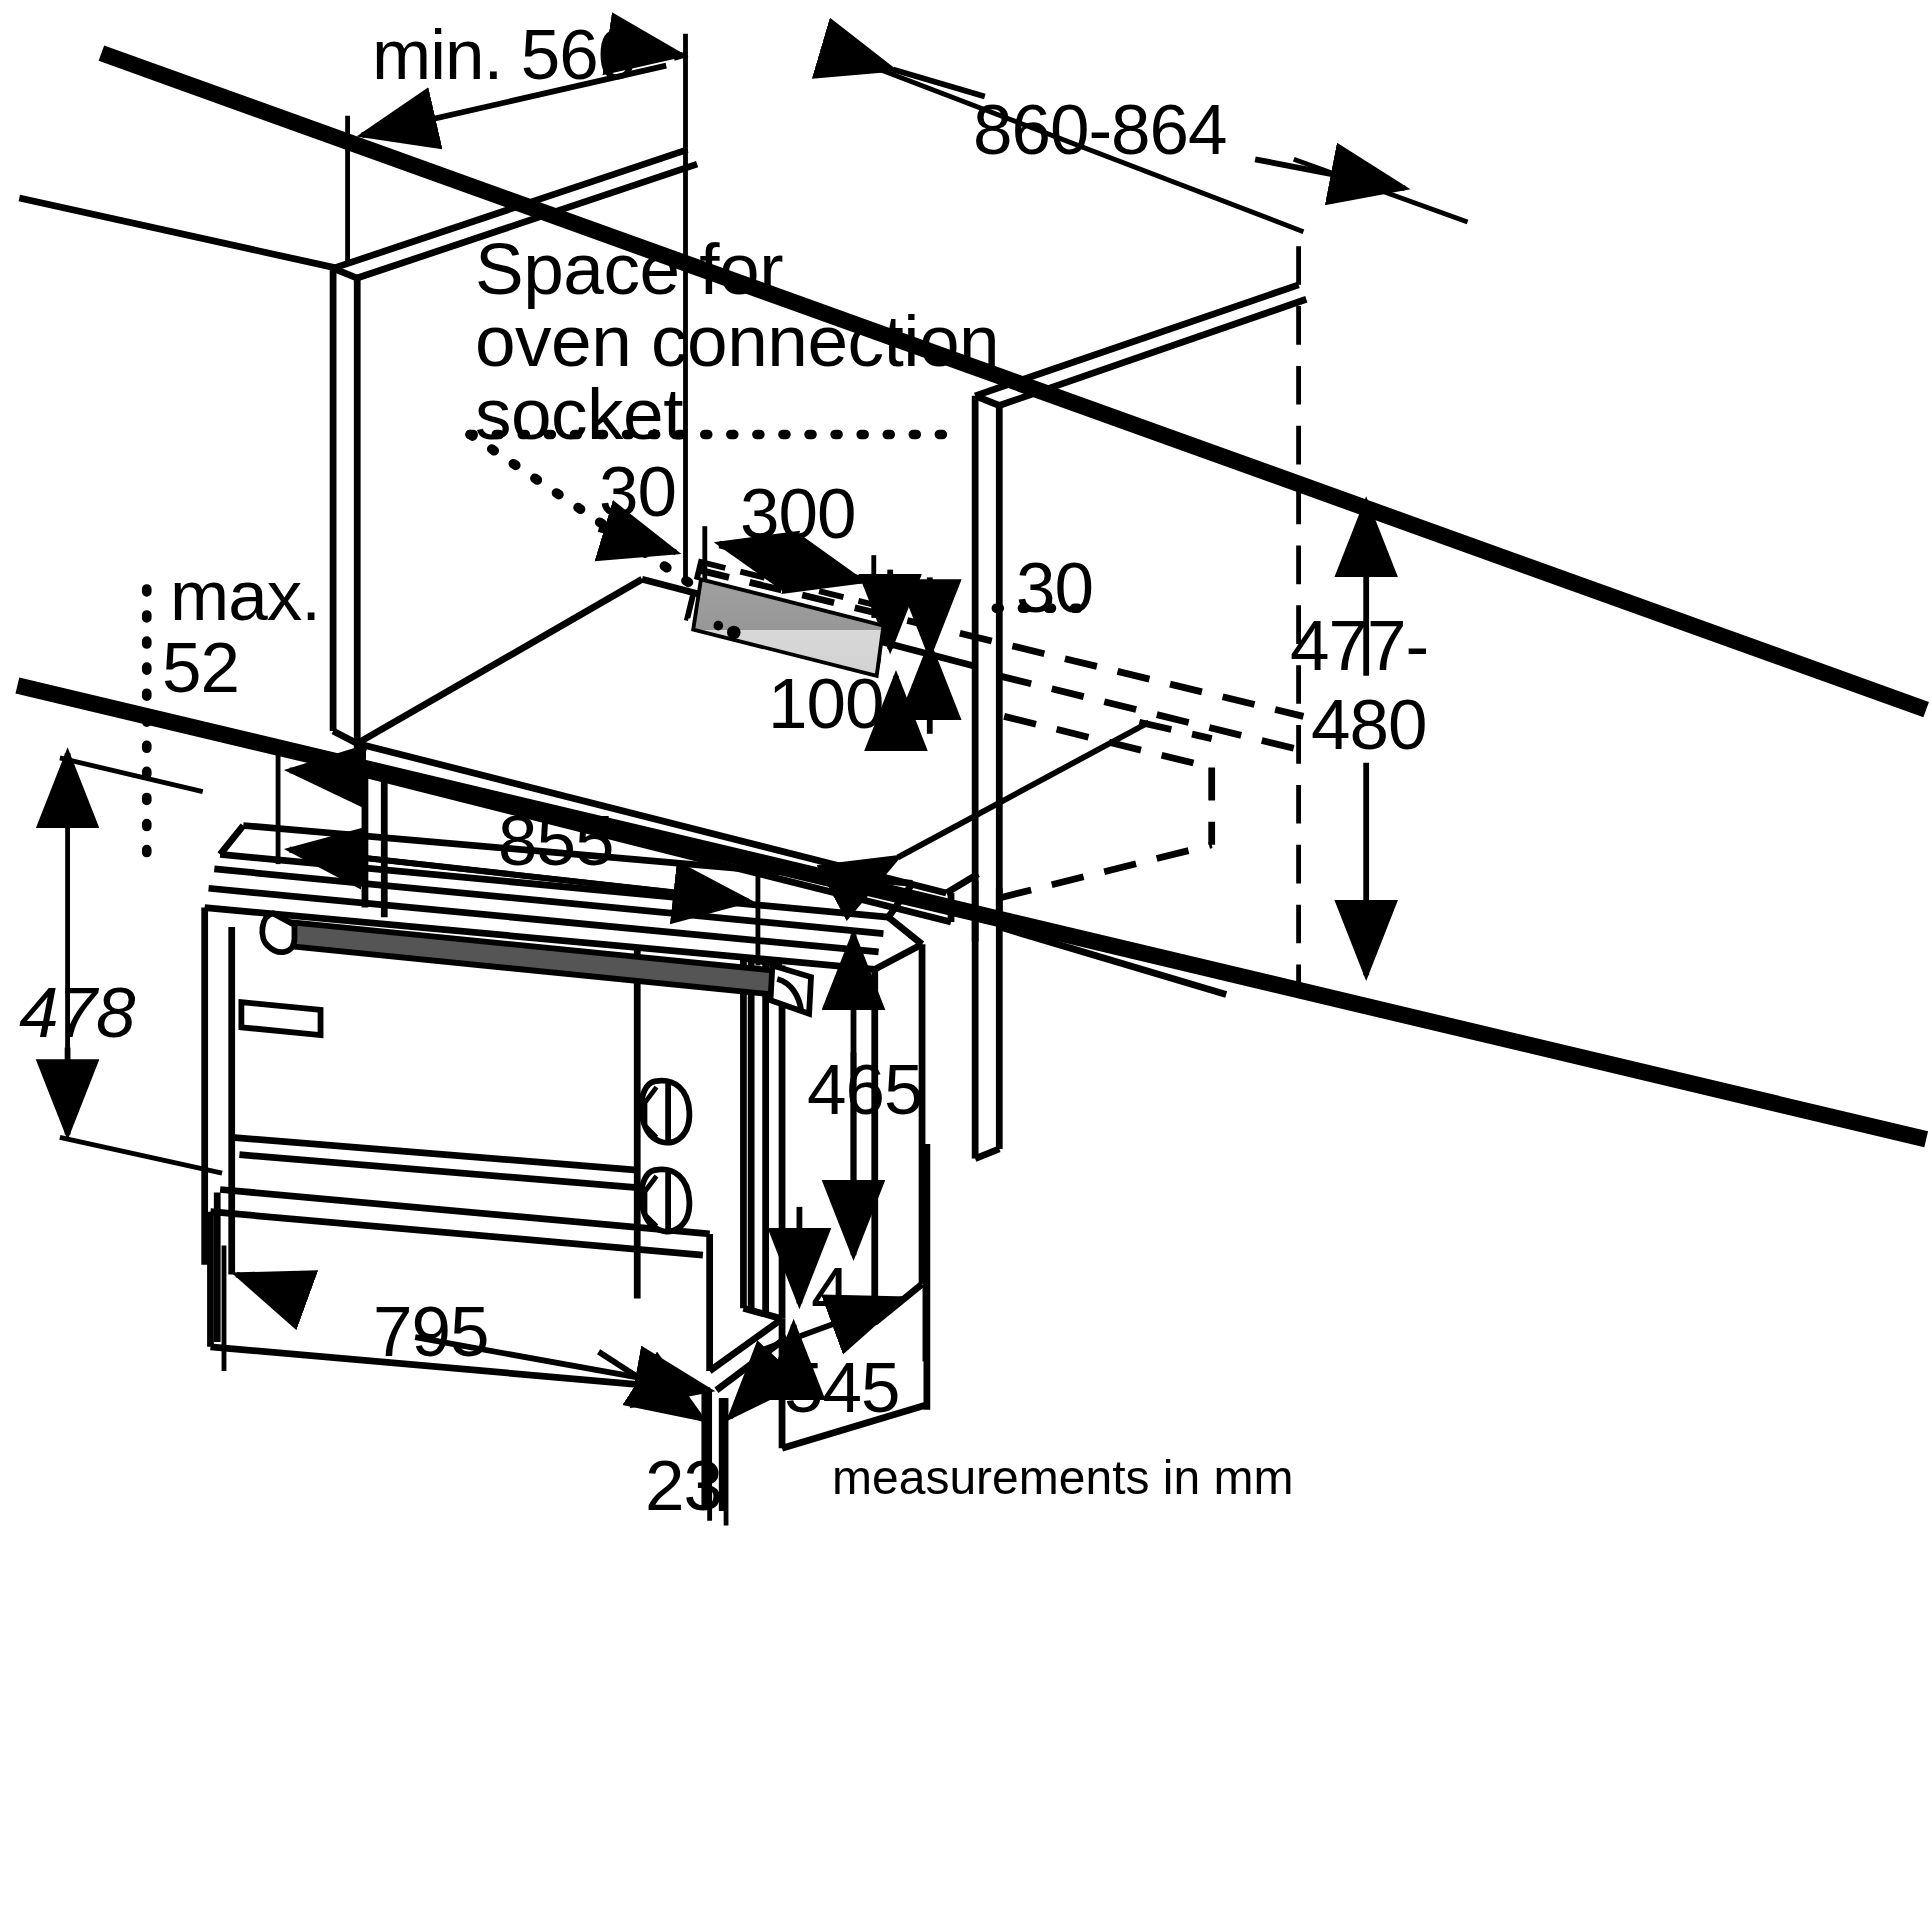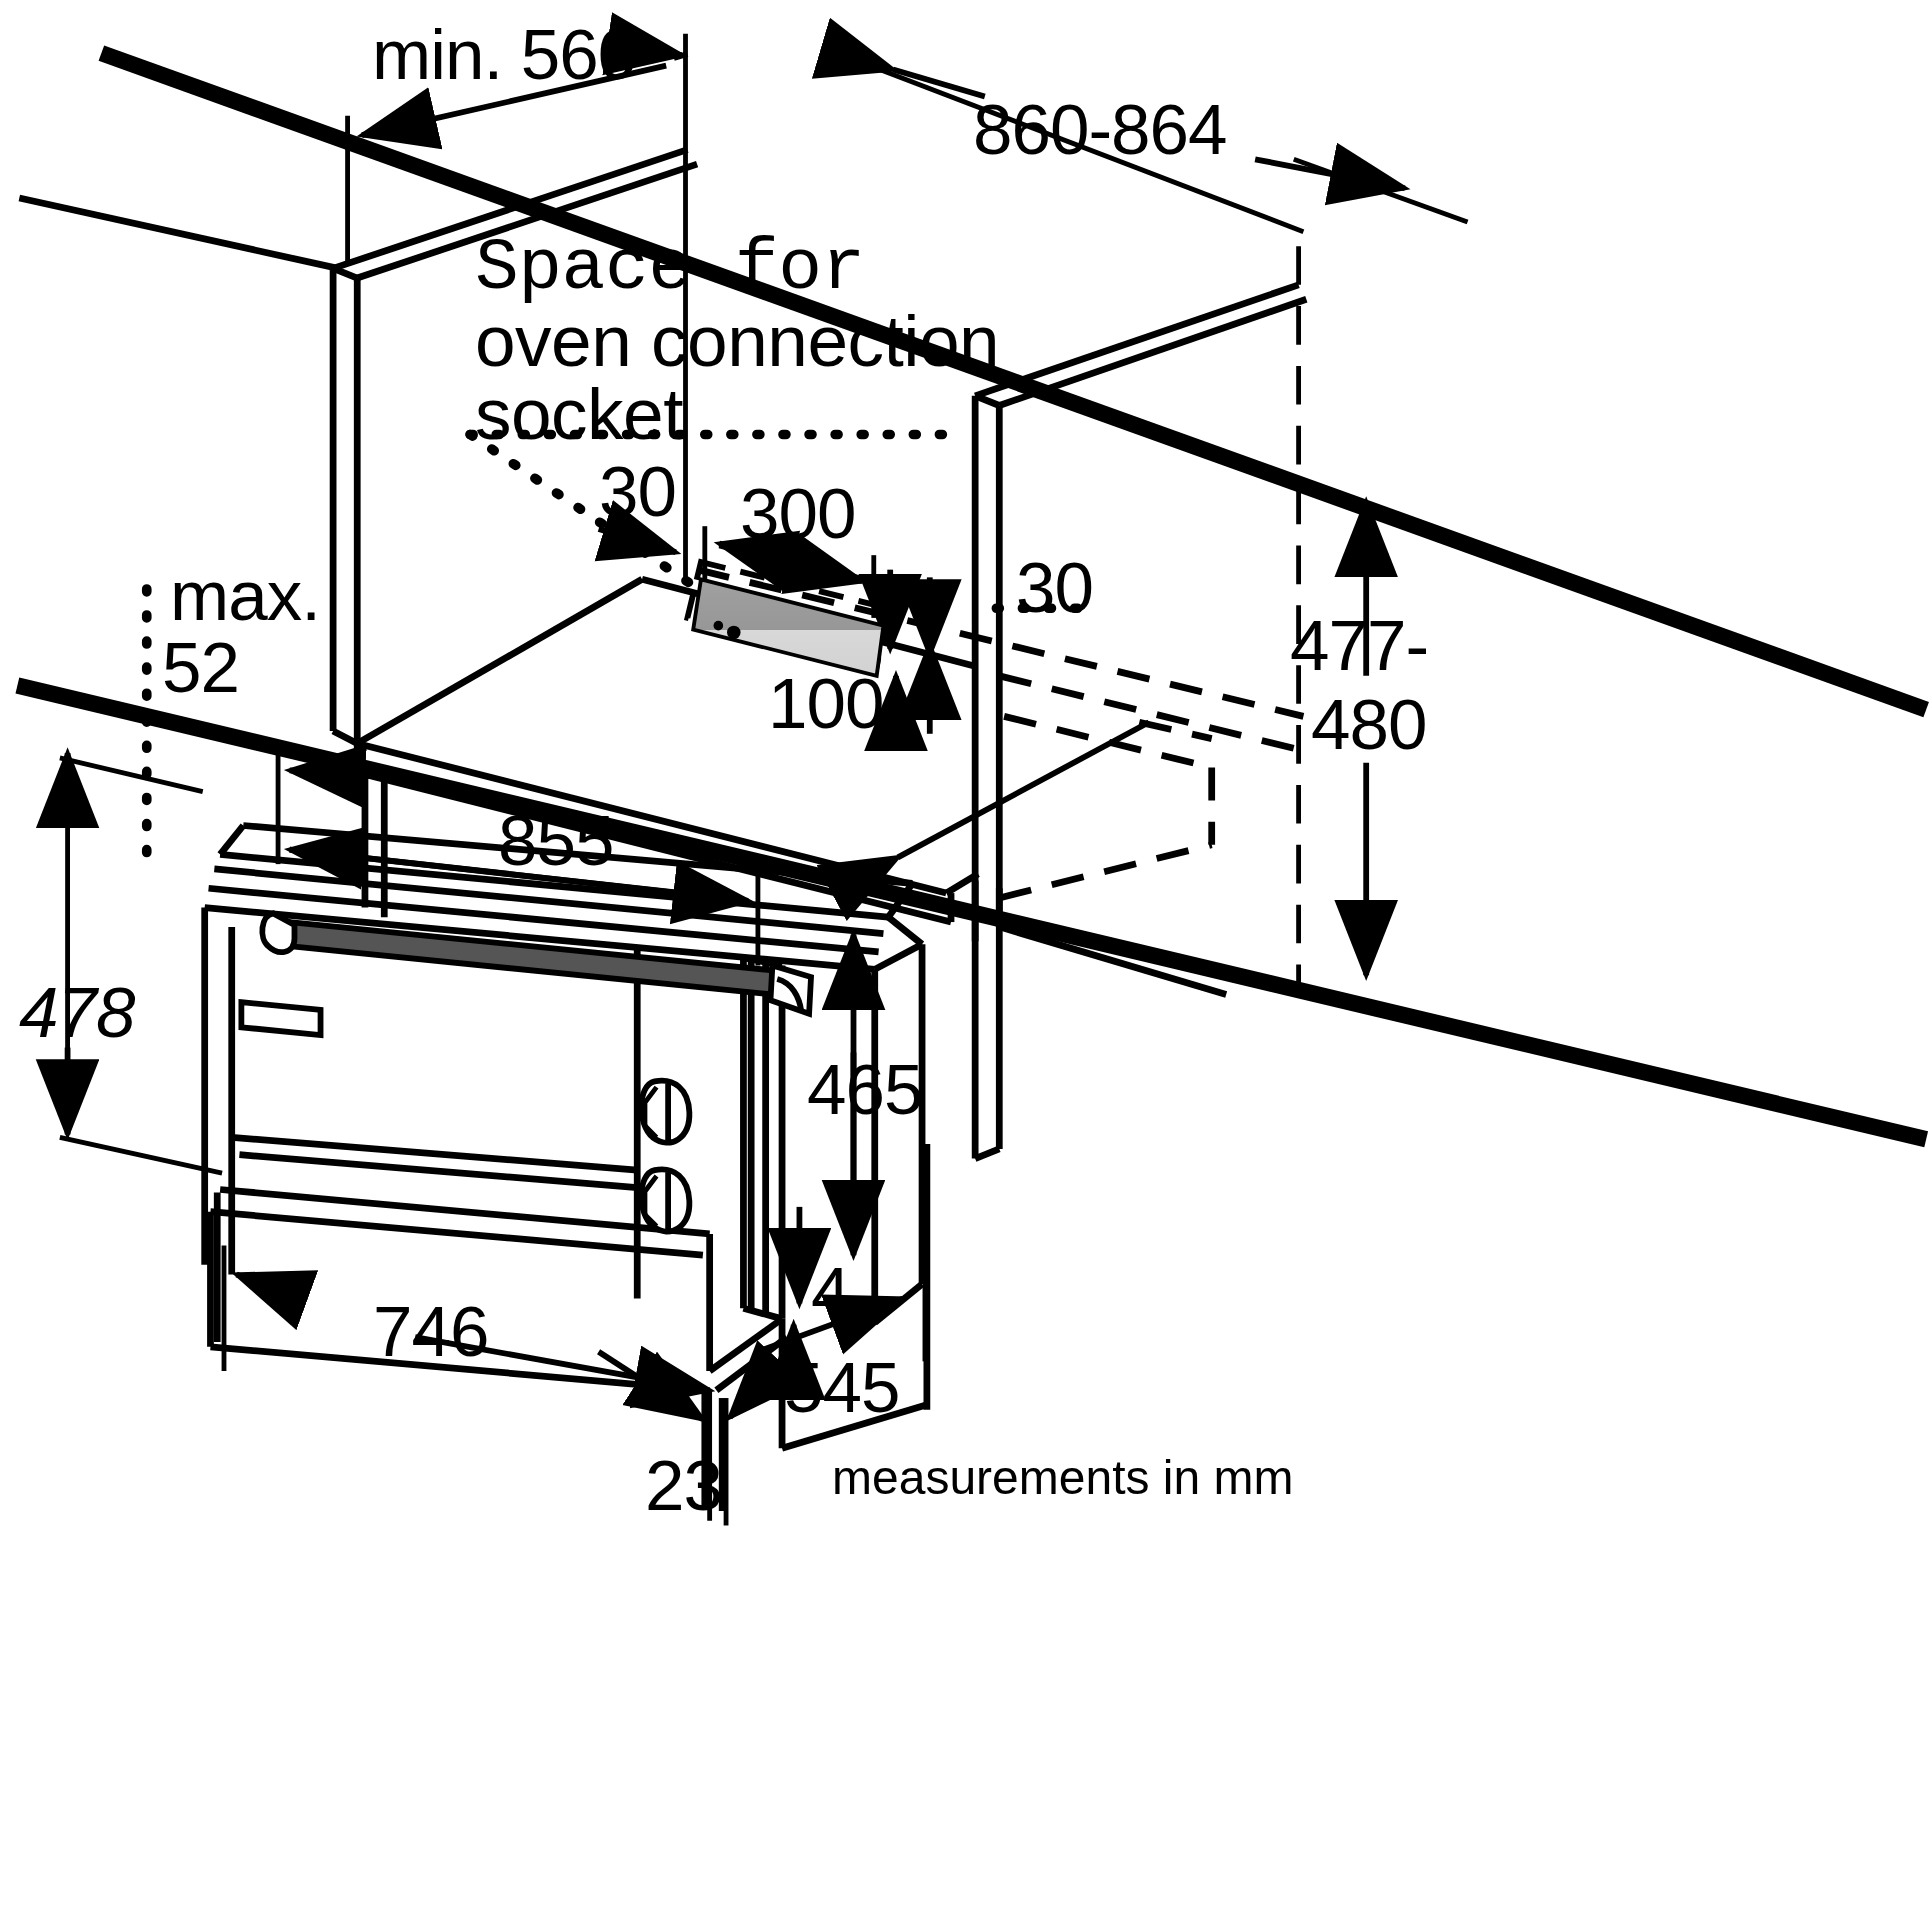--- a/index.html
+++ b/index.html
@@ -249,38 +249,38 @@
       <path d="M 678 1212 C 660 1216 660 1257 676 1270 C 695 1284 715 1270 714 1244 C 713 1220 698 1208 678 1212 Z" fill="#fff" stroke="#000" stroke-width="6"></path>
       <path d="M 692 1214 L 692 1274" stroke="#000" stroke-width="6" fill="none"></path>
       <path d="M 680 1218 L 668 1234 L 668 1258 L 680 1270" stroke="#000" stroke-width="5" fill="none"></path>
     </g>
 
   </svg>
 
   <div class="lbl dim" style="left:372px; top:17.4px;">min. 560</div>
   <div class="lbl dim" style="left:973px; top:92px;">860-864</div>
 
-  <div class="lbl note" style="left:475px; top:230px;font-family:Liberation Mono, monospace;">Space for</div>
+  <div class="lbl note" style="left:475px; top:230px;">Space for</div>
   <div class="lbl note" style="left:475px; top:302px;">oven connection</div>
   <div class="lbl note" style="left:475px; top:375px;">socket</div>
 
   <div class="lbl dim" style="left:599px; top:454px;">30</div>
   <div class="lbl dim" style="left:740px; top:476px;">300</div>
   <div class="lbl dim" style="left:1016px; top:550px;">30</div>
   <div class="lbl dim" style="left:768px; top:666px;">100</div>
 
   <div class="lbl dim" style="left:1290px; top:608px;">477-</div>
   <div class="lbl dim" style="left:1311px; top:687px;">480</div>
 
   <div class="lbl dim" style="left:170px; top:558px;">max.</div>
   <div class="lbl dim" style="left:162px; top:630px;">52</div>
 
   <div class="lbl dim" style="left:498px; top:803px;">855</div>
   <div class="lbl dim" style="left:19px;  top:975px;font-style:italic;">478</div>
   <div class="lbl dim" style="left:807px; top:1052px;">465</div>
   <div class="lbl dim" style="left:811px; top:1255px;">4</div>
-  <div class="lbl dim" style="left:373px; top:1294px;">746</div>
+  <div class="lbl dim" style="left:373px; top:1294px;">795</div>
   <div class="lbl dim" style="left:784px; top:1350px;">545</div>
   <div class="lbl dim" style="left:645px; top:1448px;">23</div>
   <div class="lbl foot" style="left:832px; top:1453px;">measurements in mm</div>
 
 </div>
 
 
 </body></html>

